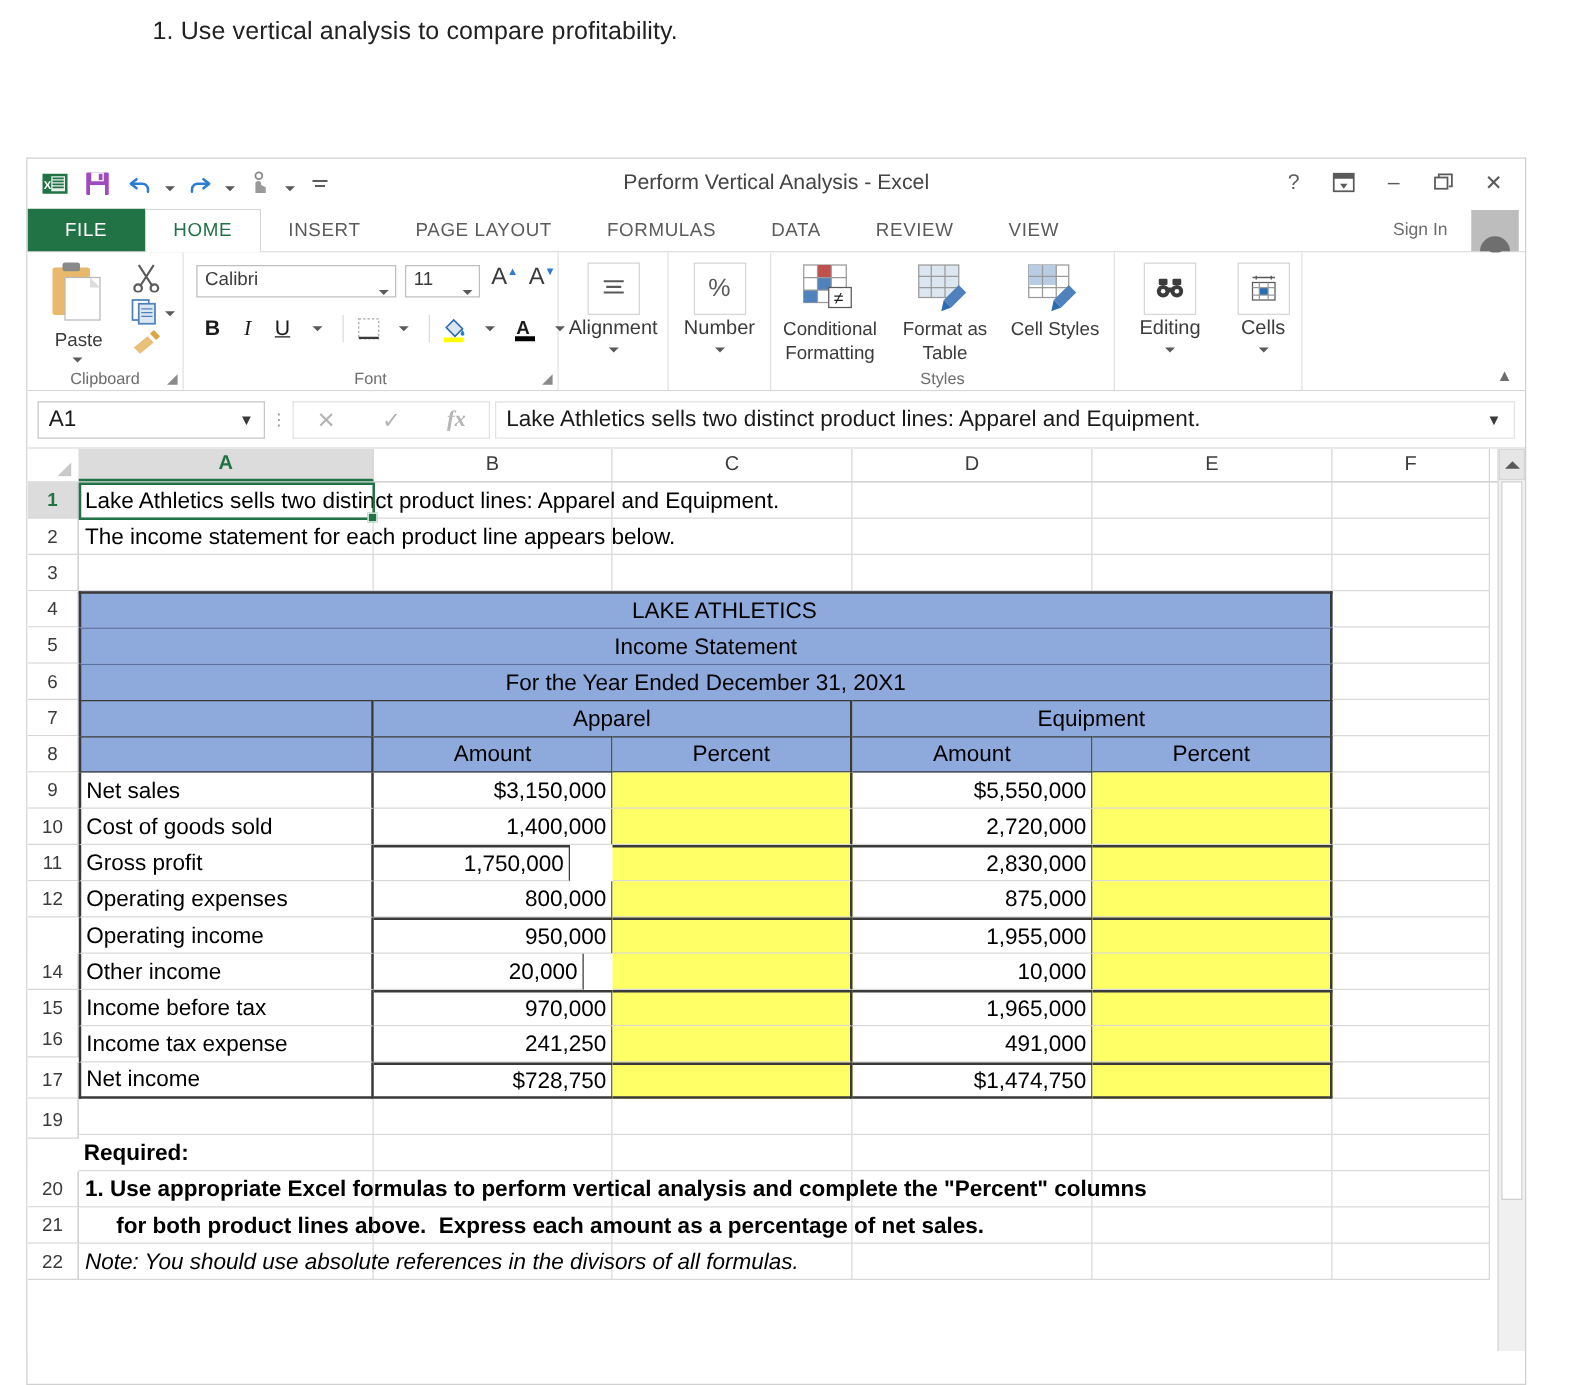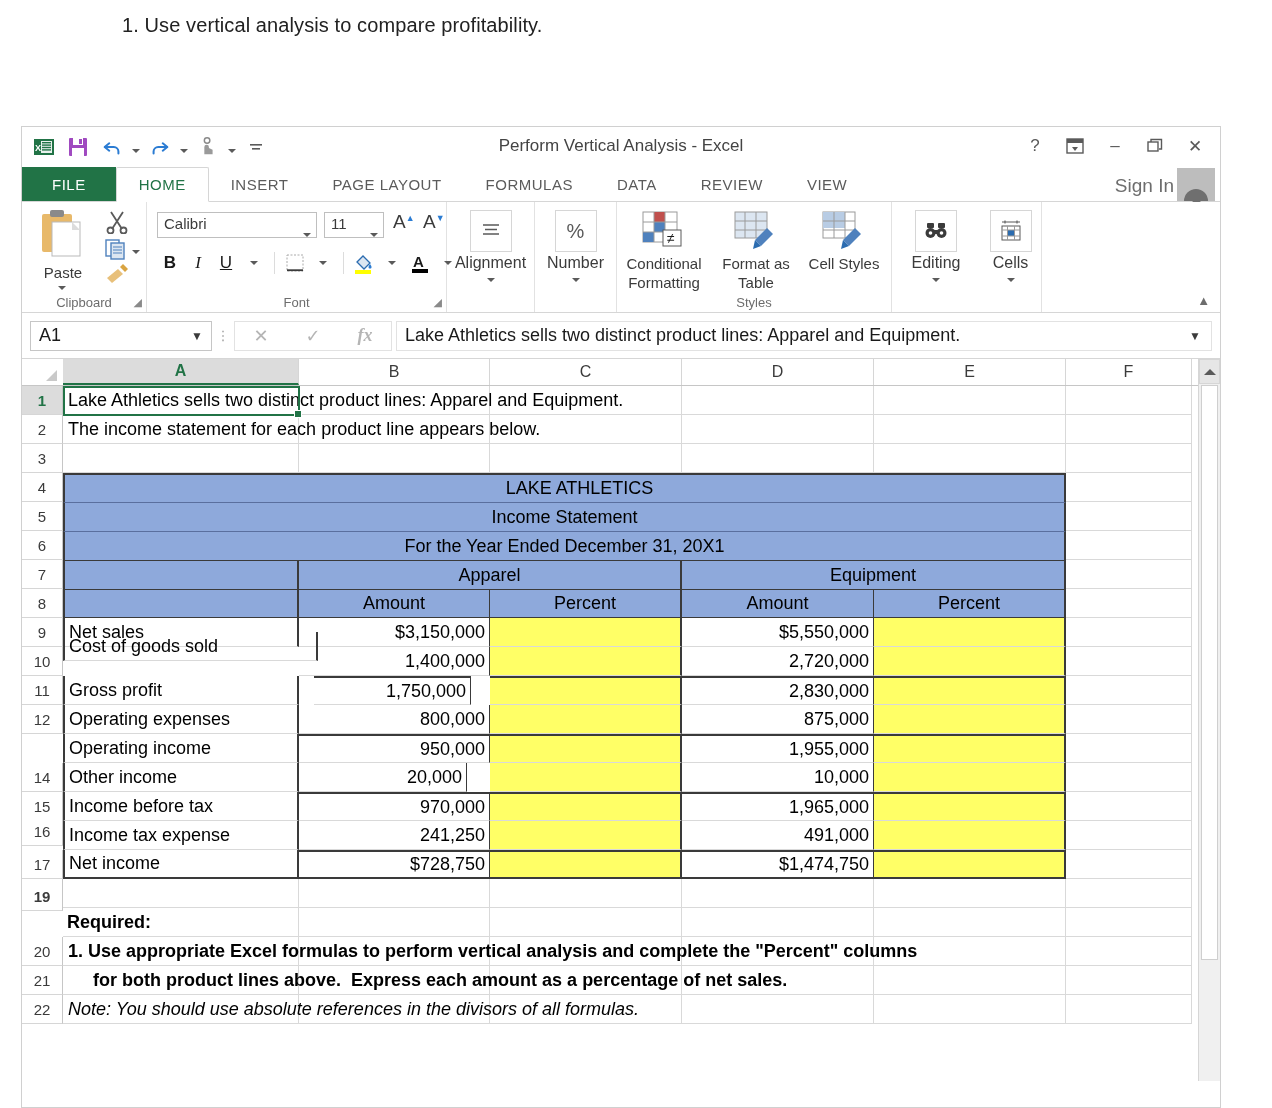--- a/index.html
+++ b/index.html
@@ -38,21 +38,21 @@
   
   .tabbar{position:relative;height:34px;background:#fff;border-bottom:1px solid #d6d6d6;}
   .tabs{display:flex;align-items:stretch;height:34px;}
   .tab{
     display:flex;align-items:center;justify-content:center;
     padding:0 22px;font-size:15px;color:#5b5b5b;letter-spacing:.5px;
   }
   .tab.file{background:#217346;color:#fff;padding:0 30px;}
   .tab.active{color:#217346;border:1px solid #d6d6d6;border-bottom:1px solid #fff;
     background:#fff;margin-bottom:-1px;border-radius:2px 2px 0 0;}
-  .signin{position:absolute;right:46px;top:8px;font-size:19px;color:#6d6d6d;}
+  .signin{position:absolute;right:62px;top:8px;font-size:14px;color:#6d6d6d;}
   .avatar{position:absolute;right:5px;top:1px;width:38px;height:33px;background:#bdbdbd;display:flex;align-items:flex-end;justify-content:center;}
   .avatar .head{width:13px;height:13px;border-radius:50%;background:#6f6f6f;margin-bottom:-2px;}
   .avatar .body{width:24px;height:12px;border-radius:12px 12px 0 0;background:#6f6f6f;position:absolute;bottom:0;}
 
   
   .ribbon{position:relative;height:110px;background:#fff;border-bottom:1px solid #d6d6d6;display:flex;}
   .rgroup{position:relative;height:110px;border-right:1px solid #e2e2e2;box-sizing:border-box;}
   .rgroup-label{position:absolute;bottom:2px;width:100%;text-align:center;font-size:13px;color:#6d6d6d;}
   .dlg{position:absolute;bottom:3px;right:4px;font-size:11px;color:#8a8a8a;}
 
@@ -495,21 +495,21 @@
       <div class="rh" style="top:232px;height:29px;">9</div>
       <div class="rh" style="top:261px;height:29px;">10</div>
       <div class="rh" style="top:290px;height:29px;">11</div>
       <div class="rh" style="top:319px;height:29px;text-align:right;">12</div>
       <div class="rh" style="top:348px;height:29px;margin-top:48px;">13</div>
       <div class="rh" style="top:377px;height:29px;">14</div>
       <div class="rh" style="top:406px;height:29px;">15</div>
       <div class="rh" style="top:431px;height:29px;">16</div>
       <div class="rh" style="top:464px;height:29px;">17</div>
       <div class="rh" style="top:493px;height:29px;">18</div>
-      <div class="rh" style="top:496px;height:29px;font-weight:bold;">19</div>
+      <div class="rh" style="top:496px;height:29px;">19</div>
       <div class="rh" style="top:551px;height:29px;">20</div>
       <div class="rh" style="top:580px;height:29px;">21</div>
       <div class="rh" style="top:609px;height:29px;">22</div>
 
       <div class="cell" style="left:41px;top:0px;width:236px;height:29px;"></div>
       <div class="cell" style="left:277px;top:0px;width:191px;height:29px;"></div>
       <div class="cell" style="left:468px;top:0px;width:192px;height:29px;"></div>
       <div class="cell" style="left:660px;top:0px;width:192px;height:29px;"></div>
       <div class="cell" style="left:852px;top:0px;width:192px;height:29px;"></div>
       <div class="cell" style="left:1044px;top:0px;width:126px;height:29px;"></div>
@@ -549,29 +549,29 @@
       <div class="cell blue c" style="left:852px;top:203px;width:192px;height:29px;border-top:1px solid #3a3a3a;border-bottom:1px solid #3a3a3a;border-right:2px solid #3a3a3a;">Percent</div>
       <div class="cell" style="left:1044px;top:203px;width:126px;height:29px;"></div>
 
       <div class="cell bd-l" style="left:41px;top:232px;width:236px;height:29px;border-right:2px solid #3a3a3a;">Net sales</div>
       <div class="cell r" style="left:277px;top:232px;width:191px;height:29px;border-right:1px solid #3a3a3a;">$3,150,000</div>
       <div class="cell yellow r" style="left:468px;top:232px;width:192px;height:29px;border-right:2px solid #3a3a3a;"></div>
       <div class="cell r" style="left:660px;top:232px;width:192px;height:29px;border-right:1px solid #3a3a3a;">$5,550,000</div>
       <div class="cell yellow r" style="left:852px;top:232px;width:192px;height:29px;border-right:2px solid #3a3a3a;"></div>
       <div class="cell" style="left:1044px;top:232px;width:126px;height:29px;"></div>
 
-      <div class="cell bd-l" style="left:41px;top:246px;width:255px;height:29px;border-right:2px solid #3a3a3a;">Cost of goods sold</div>
+      <div class="cell bd-l" style="left:41px;top:261px;width:236px;height:29px;border-right:2px solid #3a3a3a;">Cost of goods sold</div>
       <div class="cell r" style="left:277px;top:261px;width:191px;height:29px;border-right:1px solid #3a3a3a;">1,400,000</div>
       <div class="cell yellow r" style="left:468px;top:261px;width:192px;height:29px;border-right:2px solid #3a3a3a;"></div>
       <div class="cell r" style="left:660px;top:261px;width:192px;height:29px;border-right:1px solid #3a3a3a;">2,720,000</div>
       <div class="cell yellow r" style="left:852px;top:261px;width:192px;height:29px;border-right:2px solid #3a3a3a;"></div>
       <div class="cell" style="left:1044px;top:261px;width:126px;height:29px;"></div>
 
       <div class="cell bd-l" style="left:41px;top:290px;width:236px;height:29px;border-right:2px solid #3a3a3a;">Gross profit</div>
-      <div class="cell r bd-t" style="left:292px;top:290px;width:157px;height:29px;border-right:1px solid #3a3a3a;">1,750,000</div>
+      <div class="cell r bd-t" style="left:277px;top:290px;width:157px;height:29px;border-right:1px solid #3a3a3a;">1,750,000</div>
       <div class="cell yellow r bd-t" style="left:468px;top:290px;width:192px;height:29px;border-right:2px solid #3a3a3a;"></div>
       <div class="cell r bd-t" style="left:660px;top:290px;width:192px;height:29px;border-right:1px solid #3a3a3a;">2,830,000</div>
       <div class="cell yellow r bd-t" style="left:852px;top:290px;width:192px;height:29px;border-right:2px solid #3a3a3a;"></div>
       <div class="cell" style="left:1044px;top:290px;width:126px;height:29px;"></div>
 
       <div class="cell bd-l" style="left:41px;top:319px;width:236px;height:29px;border-right:2px solid #3a3a3a;">Operating expenses</div>
       <div class="cell r" style="left:277px;top:319px;width:191px;height:29px;border-right:1px solid #3a3a3a;">800,000</div>
       <div class="cell yellow r" style="left:468px;top:319px;width:192px;height:29px;border-right:2px solid #3a3a3a;"></div>
       <div class="cell r" style="left:660px;top:319px;width:192px;height:29px;border-right:1px solid #3a3a3a;">875,000</div>
       <div class="cell yellow r" style="left:852px;top:319px;width:192px;height:29px;border-right:2px solid #3a3a3a;"></div>

